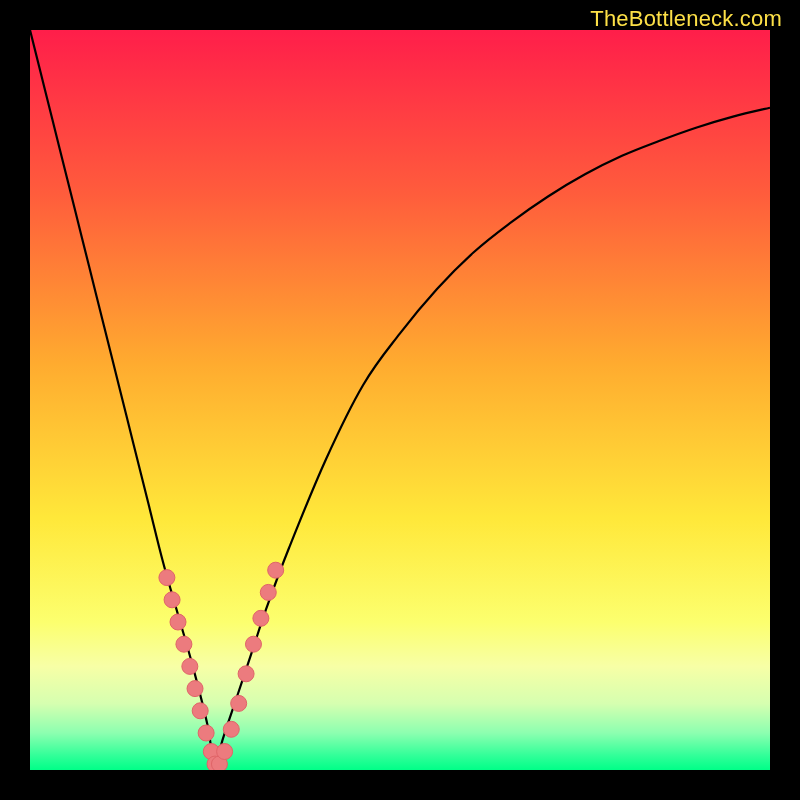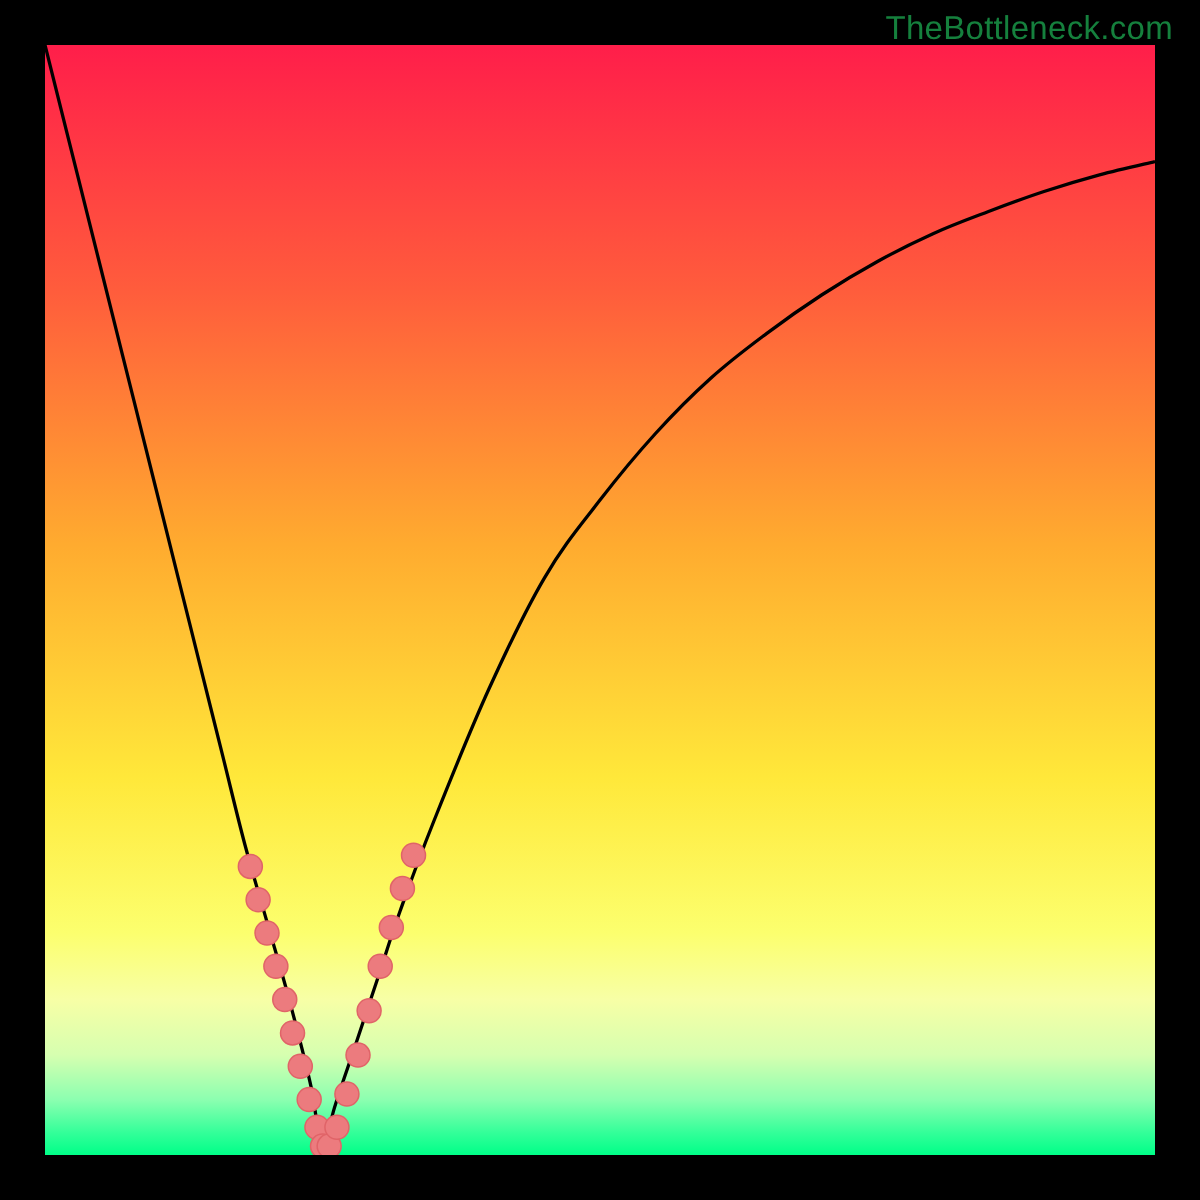--- a/index.html
+++ b/index.html
@@ -27,21 +27,21 @@
   }
   .gradient-bg {
     position: absolute;
     left: 0; top: 0;
     width: 100%; height: 100%;
   }
   .watermark {
     position: absolute;
     top: 6px;
     right: 18px;
-    color: #15803d;
+    color: #fde047;
     font-size: 22px;
     font-weight: 500;
     letter-spacing: 0.2px;
   }
   svg.curve {
     position: absolute;
     left: 0; top: 0;
     width: 100%; height: 100%;
   }
 </style>

